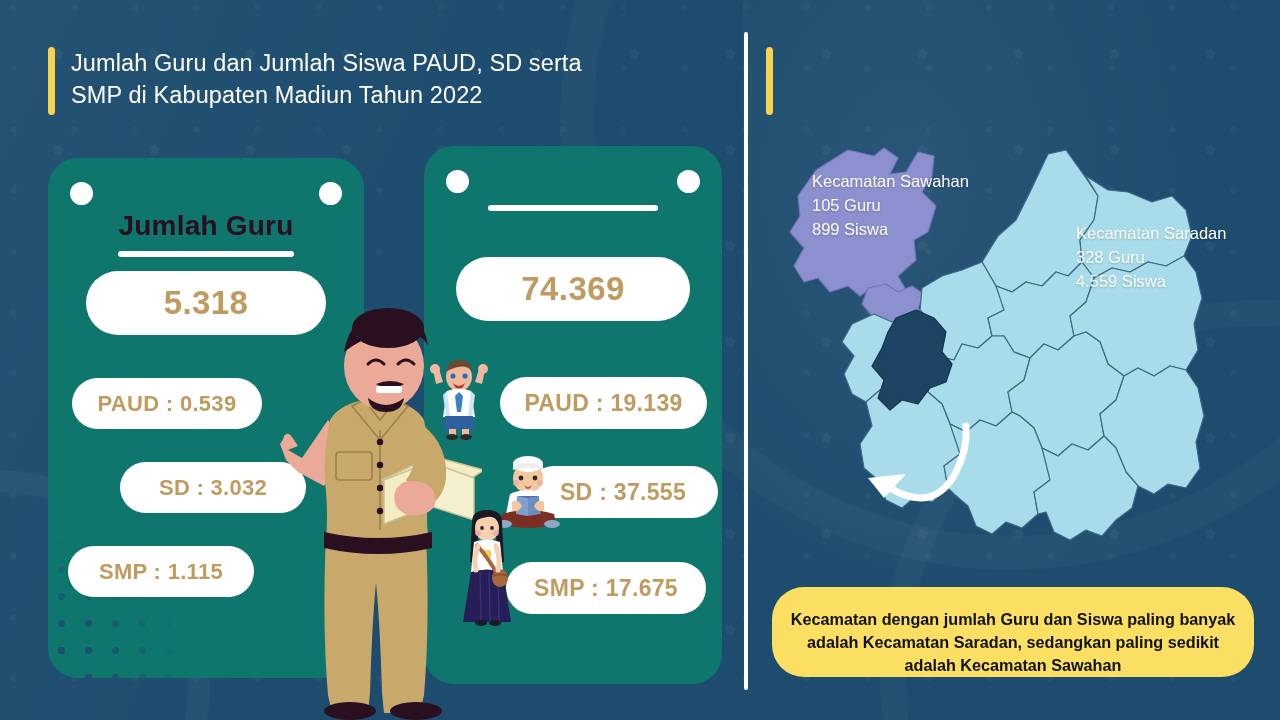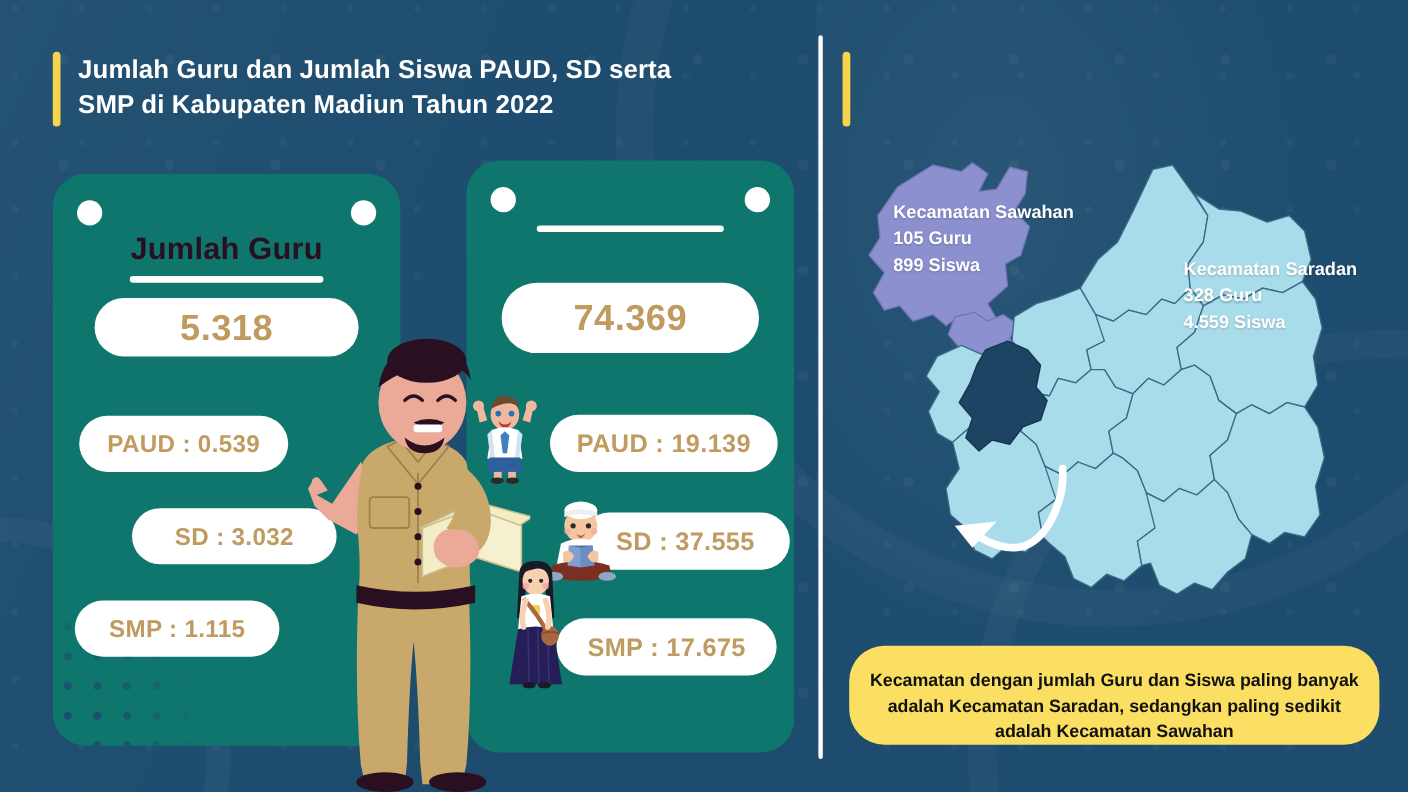--- a/index.html
+++ b/index.html
@@ -47,21 +47,21 @@
   }
   .accent-bar {
     width: 7px;
     border-radius: 4px;
     background: #f8d44c;
     flex: 0 0 auto;
   }
   .panel-title h1 {
     color: #ffffff;
     font-size: 23.5px;
-    font-weight: bold;
+    font-weight: normal;
     line-height: 1.38;
     letter-spacing: 0.1px;
     white-space: pre-line;
   }
   #title-left  { left: 48px;  top: 47px; }
   #title-left  .accent-bar { height: 68px; }
   #title-right { left: 766px; top: 47px; }
   #title-right .accent-bar { height: 68px; }
 
   
@@ -135,26 +135,25 @@
 
   
   .illus { position: absolute; }
 
   
   #map-area { position: absolute; left: 756px; top: 136px; width: 516px; height: 446px; }
   #map-svg  { position: absolute; left: 0; top: 0; }
   .map-label {
     position: absolute;
     color: #ffffff;
-    font-weight: bold;
+    font-weight: normal;
     font-size: 16.5px;
     line-height: 1.44;
     white-space: pre-line;
     text-shadow: 0 1px 2px rgba(0,0,0,0.22);
-    margin-top: 12px;
   }
   #label-sawahan { left: 812px; top: 170px; }
   #label-saradan { left: 1076px; top: 222px; }
 
   
   #caption-box {
     position: absolute;
     left: 772px; top: 587px;
     width: 482px; height: 90px;
     background: #fadf62;
@@ -197,21 +196,21 @@
 <div class="stat-card" id="card-guru">
   <div class="card-dots"></div>
   <div class="punch" style="left:22px;  top:24px;"></div>
   <div class="punch" style="right:22px; top:24px;"></div>
 
   <div class="card-head" style="top:52px;">
     <h2>Jumlah Guru</h2>
     <div class="head-rule" style="width:176px;"></div>
   </div>
 
-  <div class="total-pill" style="left:38px; top:113px; width:240px; height:53px;text-align:right;">5.318</div>
+  <div class="total-pill" style="left:38px; top:113px; width:240px; height:64px;text-align:right;">5.318</div>
 
   <div class="level-pill" style="left:24px;  top:220px; width:190px; height:51px;">PAUD : 0.539</div>
   <div class="level-pill" style="left:72px;  top:304px; width:186px; height:51px;">SD : 3.032</div>
   <div class="level-pill" style="left:20px;  top:388px; width:186px; height:51px;">SMP : 1.115</div>
 </div>
 
 <div class="stat-card" id="card-siswa">
   <div class="punch" style="left:22px;  top:24px;"></div>
   <div class="punch" style="right:22px; top:24px;"></div>
 

